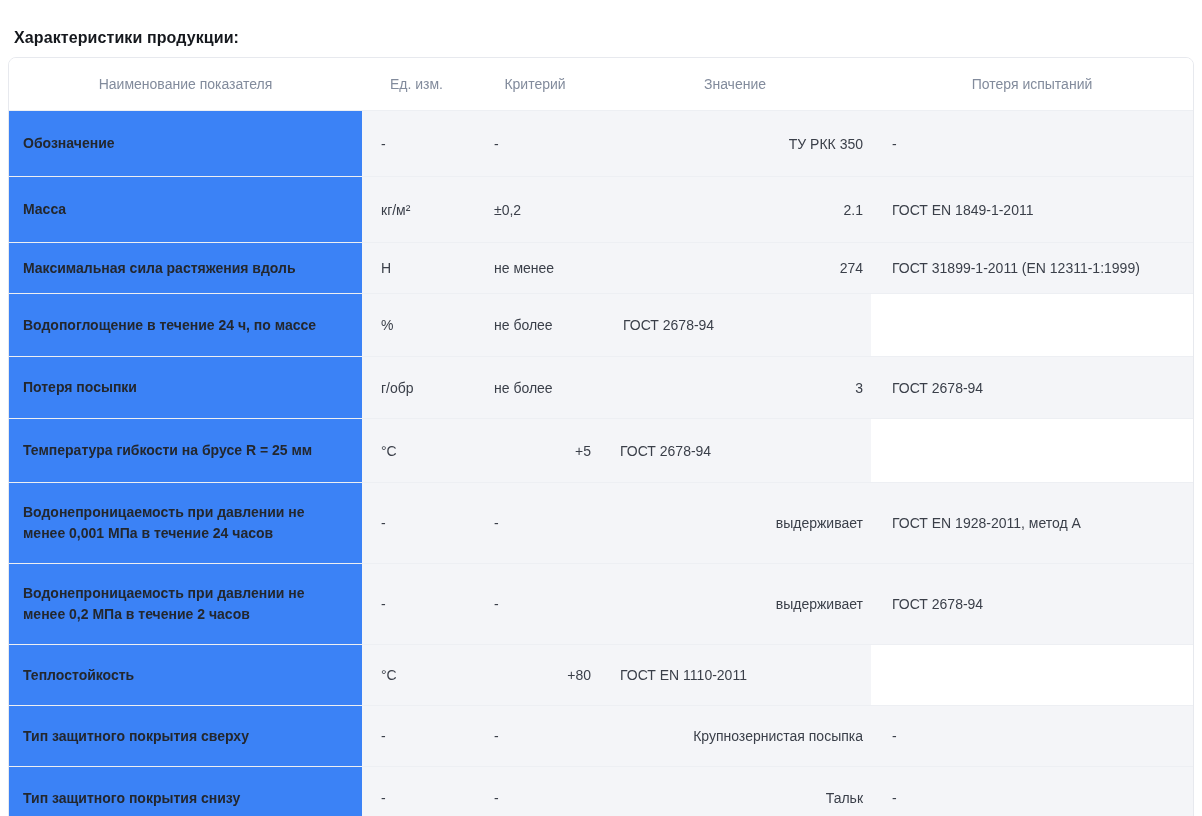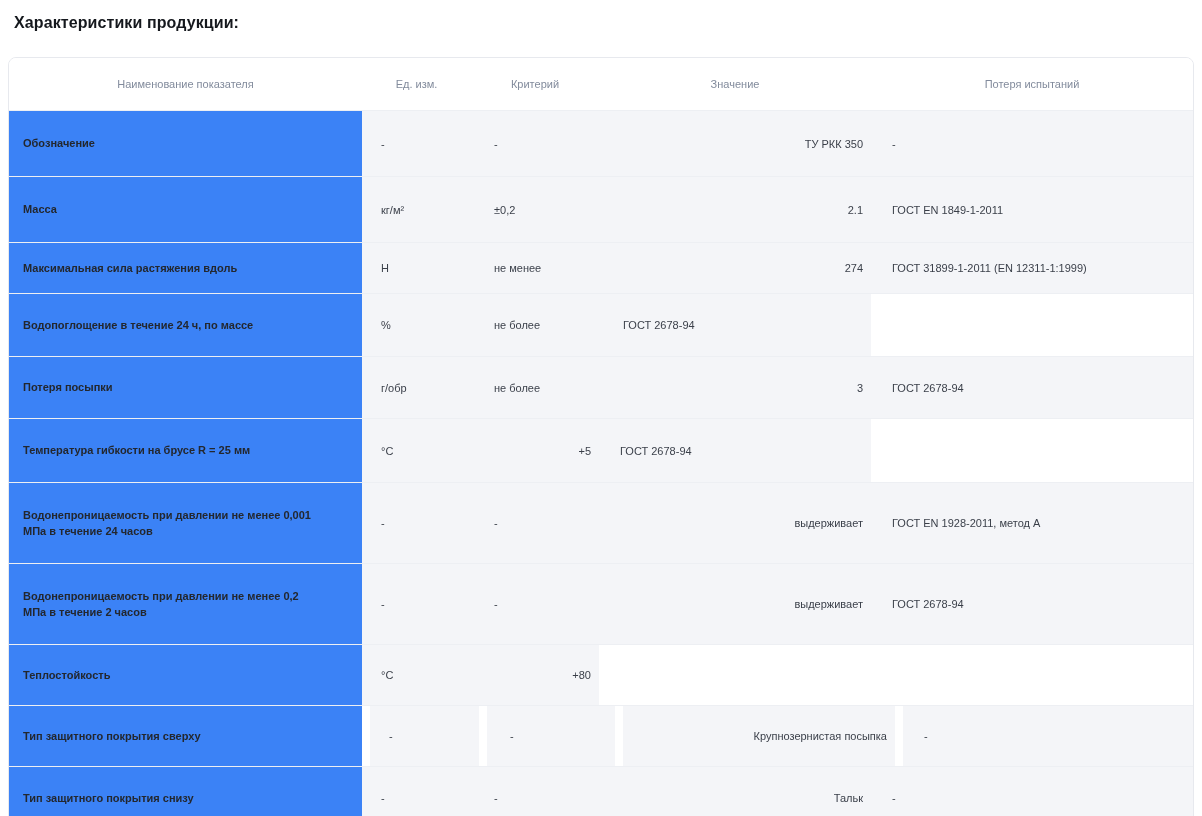--- a/index.html
+++ b/index.html
@@ -2,37 +2,37 @@
 <html lang="ru"><head>
 <meta charset="utf-8">
 <style>
   html,body{margin:0;padding:0;}
   body{
     width:1202px;height:816px;position:relative;background:#ffffff;
     font-family:"Liberation Sans","DejaVu Sans",sans-serif;
     overflow:hidden;
   }
   .page-title{
-    position:absolute;left:14px;top:14px;
+    position:absolute;left:14px;top:29px;
     font-size:16px;font-weight:700;color:#15181d;letter-spacing:.1px;
   }
   .spec-table{
     position:absolute;left:8px;top:57px;width:1184px;
     border:1px solid #e7e9ee;border-radius:8px;
     overflow:hidden;background:#ffffff;
   }
   .t-row{
     display:grid;
     grid-template-columns:353px 109px 128px 272px 1fr;
     border-top:1px solid #edeff3;
   }
   .t-head{border-top:none;height:52px;}
   .cell{
     display:flex;align-items:center;
-    font-size:11px;color:#3a3f49;background:#f4f5f8;
+    font-size:14px;color:#3a3f49;background:#f4f5f8;
     box-sizing:border-box;
   }
   .t-head .cell{
     background:#ffffff;color:#828b9c;font-weight:400;
     justify-content:center;text-align:center;padding:0;
   }
   .c-name{
     background:#3b82f6;color:#23272e;font-weight:700;
     padding:10px 40px 10px 14px;line-height:1.5;
   }
@@ -45,21 +45,21 @@
   
   .t-body .t-row:nth-child(1){height:65px;}
   .t-body .t-row:nth-child(2){height:65px;}
   .t-body .t-row:nth-child(3){height:50px;}
   .t-body .t-row:nth-child(4){height:62px;}
   .t-body .t-row:nth-child(5){height:61px;}
   .t-body .t-row:nth-child(6){height:63px;}
   .t-body .t-row:nth-child(7){height:80px;}
   .t-body .t-row:nth-child(8){height:80px;}
   .t-body .t-row:nth-child(9){height:60px;}
-  .t-body .t-row:nth-child(10){height:60px;gap:8px;}
+  .t-body .t-row:nth-child(10){height:60px;}
   .t-body .t-row:nth-child(11){height:62px;}
 </style>
 </head>
 <body>
 
 <div class="page-title">Характеристики продукции:</div>
 
 <div class="spec-table">
   <div class="t-row t-head">
     <div class="cell">Наименование показателя</div>
@@ -205,20 +205,23 @@
       <div class="t-row">
         <div class="cell c-name">
           <span>Теплостойкость</span>
         </div>
         <div class="cell c-unit">
           <span>°С</span>
         </div>
         <div class="cell c-val">
           <span>+80</span>
         </div>
+        <div class="cell c-meth">
+          <span>ГОСТ EN 1110-2011</span>
+        </div>
       </div>
       <div class="t-row">
         <div class="cell c-name">
           <span>Тип защитного покрытия сверху</span>
         </div>
         <div class="cell c-unit">
           <span>-</span>
         </div>
         <div class="cell c-crit">
           <span>-</span>

